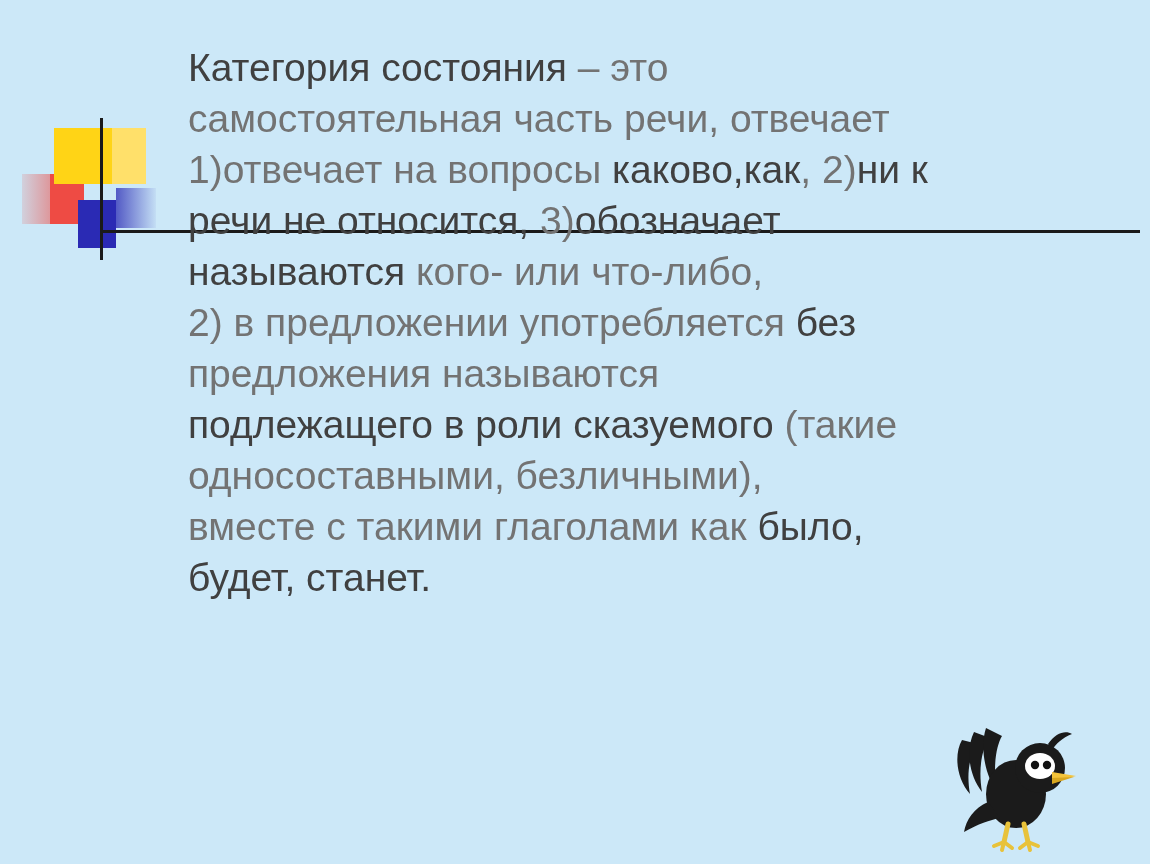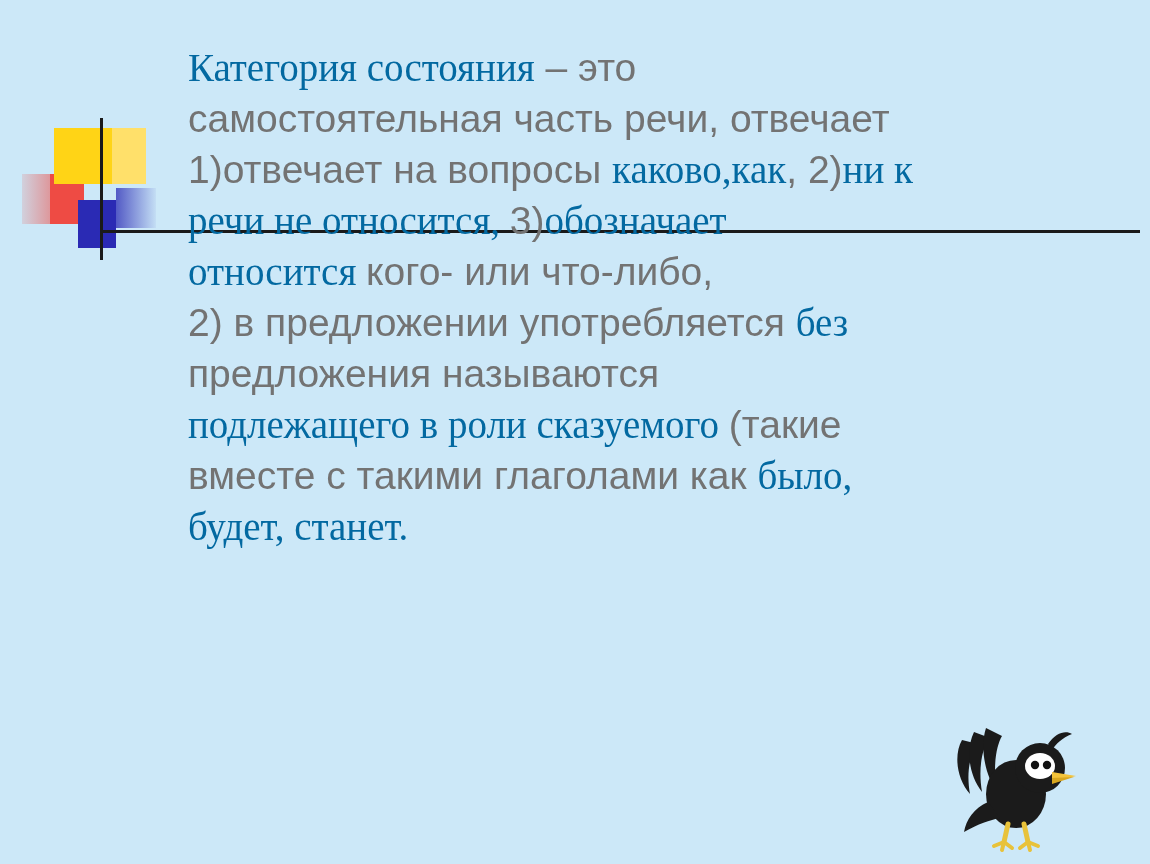--- a/index.html
+++ b/index.html
@@ -94,22 +94,21 @@
     font-size: 39px;
     line-height: 51px;
     color: #2A2A8C;
     font-weight: normal;
     letter-spacing: 0px;
   }
   .text-block p {
     margin: 0;
   }
   .red {
-    color: #0369a1;
-    font-family: Liberation Serif, serif;
+    color: #404040;
   }
   .blue {
     color: #737373;
   }
 
   
   .crow {
     position: absolute;
     right: 56px;
     bottom: 10px;
@@ -129,24 +128,25 @@
   <div class="sq sq-blue"></div>
   <div class="cross-v"></div>
 </div>
 <div class="cross-h" style="left:100px;top:230px;"></div>
 
 <div class="text-block">
   <p><span class="red">Категория состояния</span><span class="blue"> – это</span></p>
   <p><span class="blue">самостоятельная часть речи, отвечает</span></p>
   <p><span class="blue">1)отвечает на вопросы </span><span class="red">каково,как</span><span class="blue">, 2)</span><span class="red">ни к</span></p>
   <p><span class="red">речи не относится, </span><span class="blue">3)</span><span class="red">обозначает</span></p>
-  <p><span class="red">относится </span><span class="blue">кого- или что-либо,</span></p>
+  <p><span class="red">называются </span><span class="blue">кого- или что-либо,</span></p>
   <p><span class="blue">2) в предложении употребляется </span><span class="red">без</span></p>
   <p><span class="blue">предложения называются</span></p>
   <p><span class="red">подлежащего в роли сказуемого </span><span class="blue">(такие</span></p>
+  <p><span class="blue">односоставными, безличными),</span></p>
   <p><span class="blue">вместе с такими глаголами как </span><span class="red">было,</span></p>
   <p><span class="red">будет, станет.</span></p>
 </div>
 
 <div class="crow">
   <svg viewBox="0 0 150 130" width="150" height="130" xmlns="http://www.w3.org/2000/svg">
 
     <path d="M18 16 C10 30 12 54 26 70 C22 48 26 30 34 20 Z" fill="#1B1B1B"></path>
     <path d="M30 8 C22 24 24 50 38 68 C34 44 38 24 46 14 Z" fill="#1B1B1B"></path>
     <path d="M42 4 C36 22 40 50 54 70 C48 46 52 22 58 12 Z" fill="#1B1B1B"></path>

